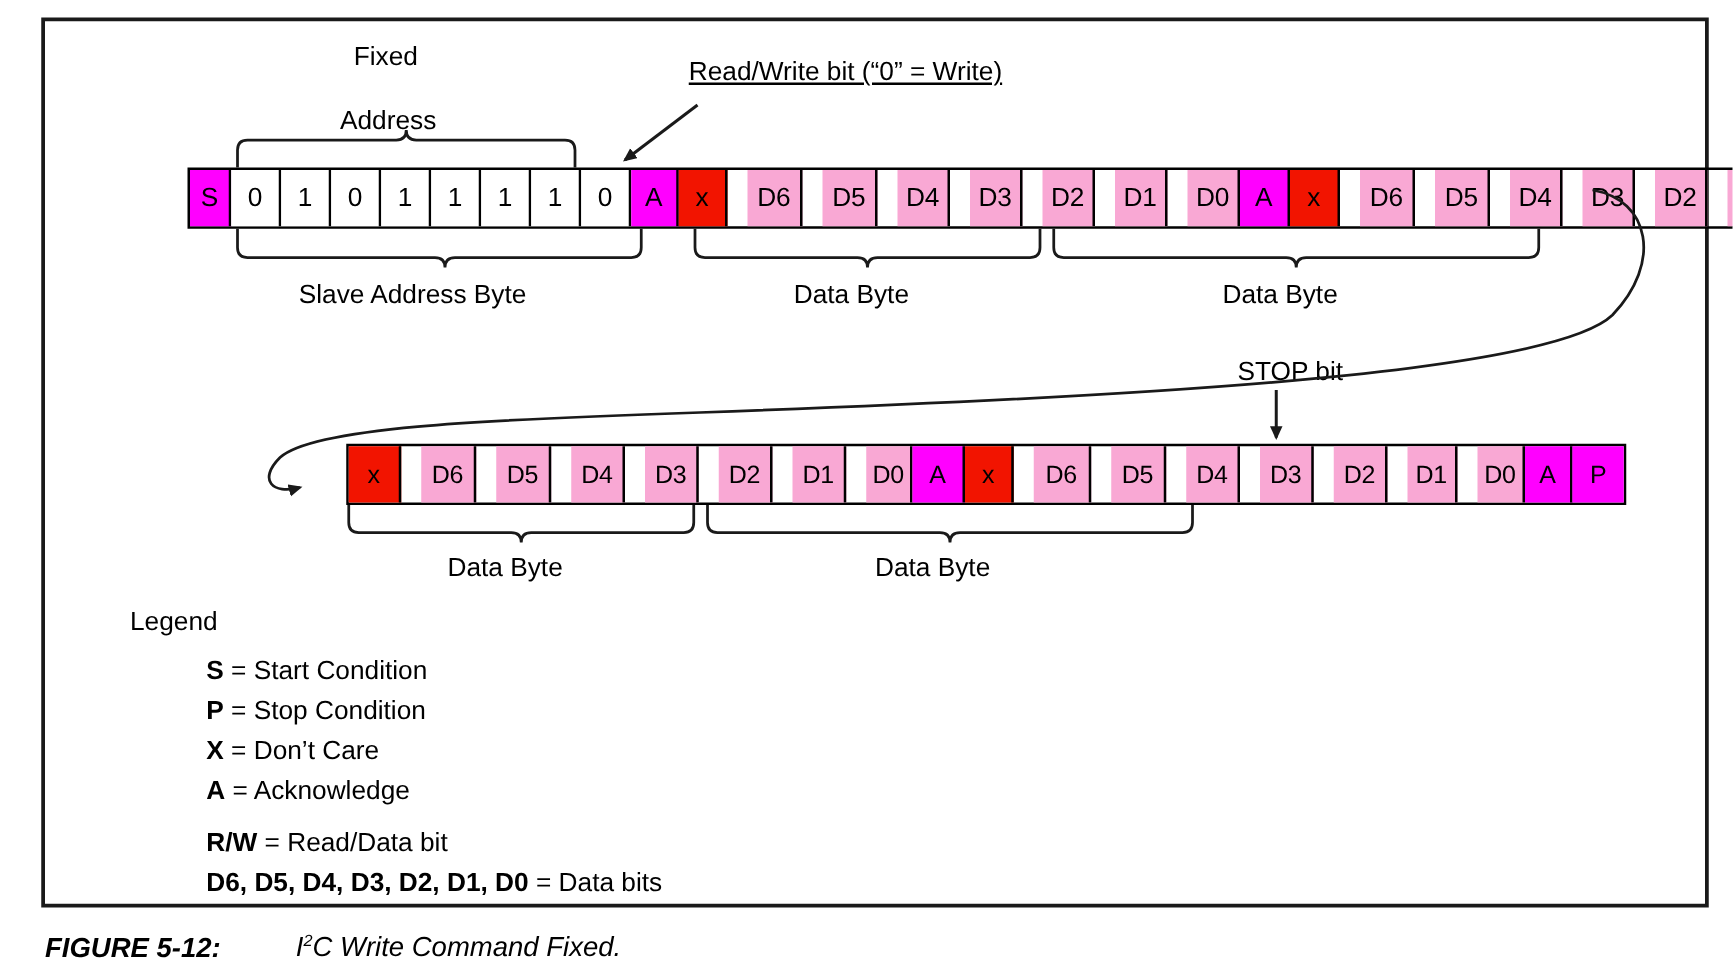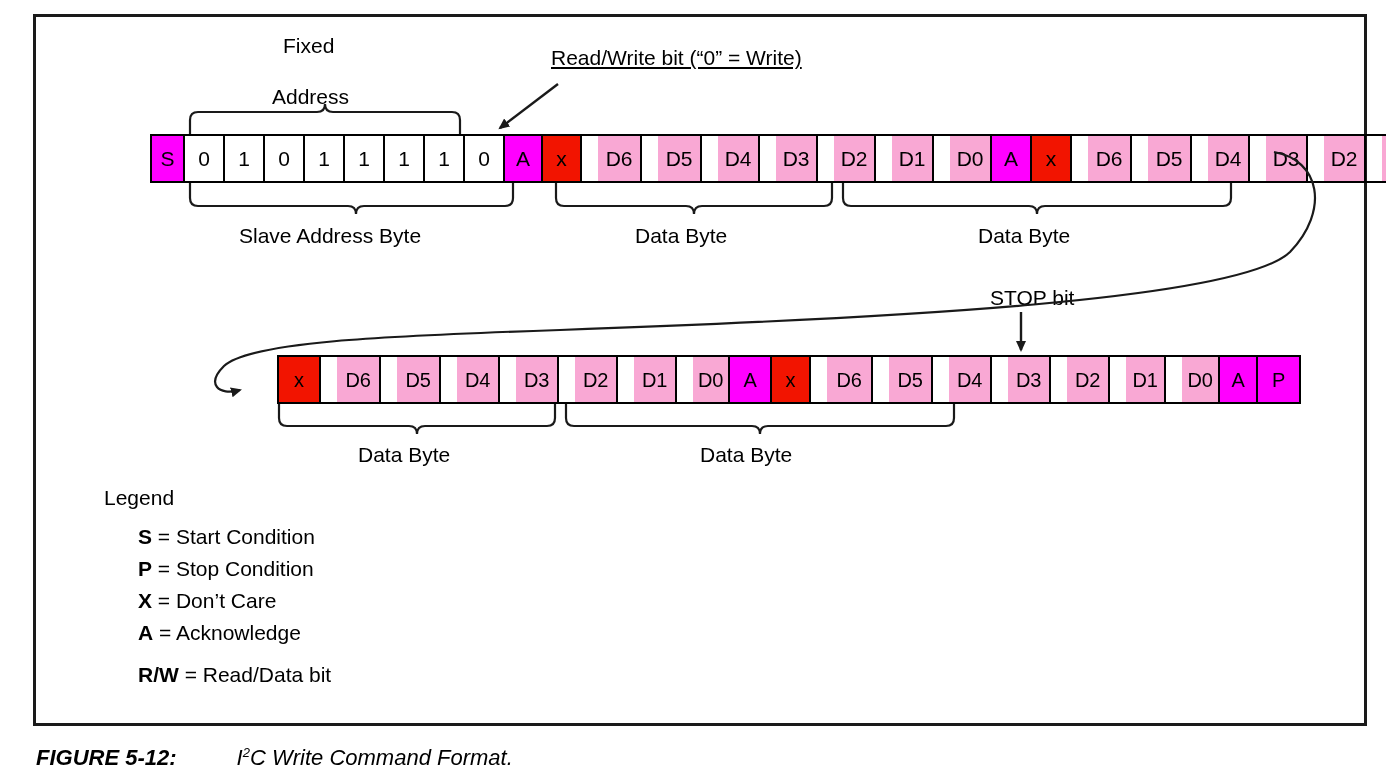--- a/index.html
+++ b/index.html
@@ -21,21 +21,21 @@
   .cell.red{background:#f21400;}
   .cell.white{background:#ffffff;}
   .cell.lower{font-size:20px;}
 
   
   .ann{position:absolute;font-size:21px;line-height:25px;white-space:pre;}
 
   
   .legend-title{position:absolute;left:88px;top:486px;font-size:21px;margin-left:16px;}
   .legend-list{position:absolute;left:138px;top:521px;font-size:21px;line-height:32px;}
-  .legend-list .row{white-space:pre;}
+  .legend-list .row{white-space:pre;margin-left:27px;}
   .legend-list b{font-weight:bold;}
   .legend-gap{height:10px;}
 
   
   .caption{position:absolute;left:36px;top:745px;font-size:22px;white-space:pre;}
   .caption .lead{font-weight:bold;font-style:italic;}
   .caption .title{font-style:italic;}
   .caption .title sup{font-size:13px;vertical-align:super;}
 
   svg.overlay{position:absolute;left:0;top:0;width:1386px;height:780px;
@@ -112,23 +112,24 @@
 <div class="ann" style="left:700px;top:442px;">Data Byte</div>
 
 <div class="legend-title">Legend</div>
 <div class="legend-list" id="legend-list">
     <div class="row"><b>S</b><span> = Start Condition</span></div>
     <div class="row"><b>P</b><span> = Stop Condition</span></div>
     <div class="row"><b>X</b><span> = Don’t Care</span></div>
     <div class="row"><b>A</b><span> = Acknowledge</span></div>
     <div class="legend-gap"></div>
     <div class="row"><b>R/W</b><span> = Read/Data bit</span></div>
+    <div class="row"><b>D6, D5, D4, D3, D2, D1, D0</b><span> = Data bits</span></div>
   </div>
 
-<div class="caption"><span class="lead">FIGURE 5-12:</span><span style="display:inline-block;width:60px;"></span><span class="title"><span>I</span><sup>2</sup><span>C Write Command Format.</span></span></div>
+<div class="caption"><span class="lead">FIGURE 5-12:</span><span style="display:inline-block;width:60px;"></span><span class="title"><span>I</span><sup>2</sup><span>C Write Command Fixed.</span></span></div>
 
 <svg class="overlay">
   <defs>
     <marker id="arrowFilled" markerWidth="12" markerHeight="12" refX="9" refY="5" orient="auto" markerUnits="userSpaceOnUse">
       <path d="M0,0 L11,5 L0,10 z" fill="#1a1a1a"></path>
     </marker>
   </defs>
 
   <g fill="none" stroke="#1a1a1a" stroke-width="2.2">
     <path d="M190,134 L190,120 Q190,112 198,112 L317,112 Q325,112 325,104

